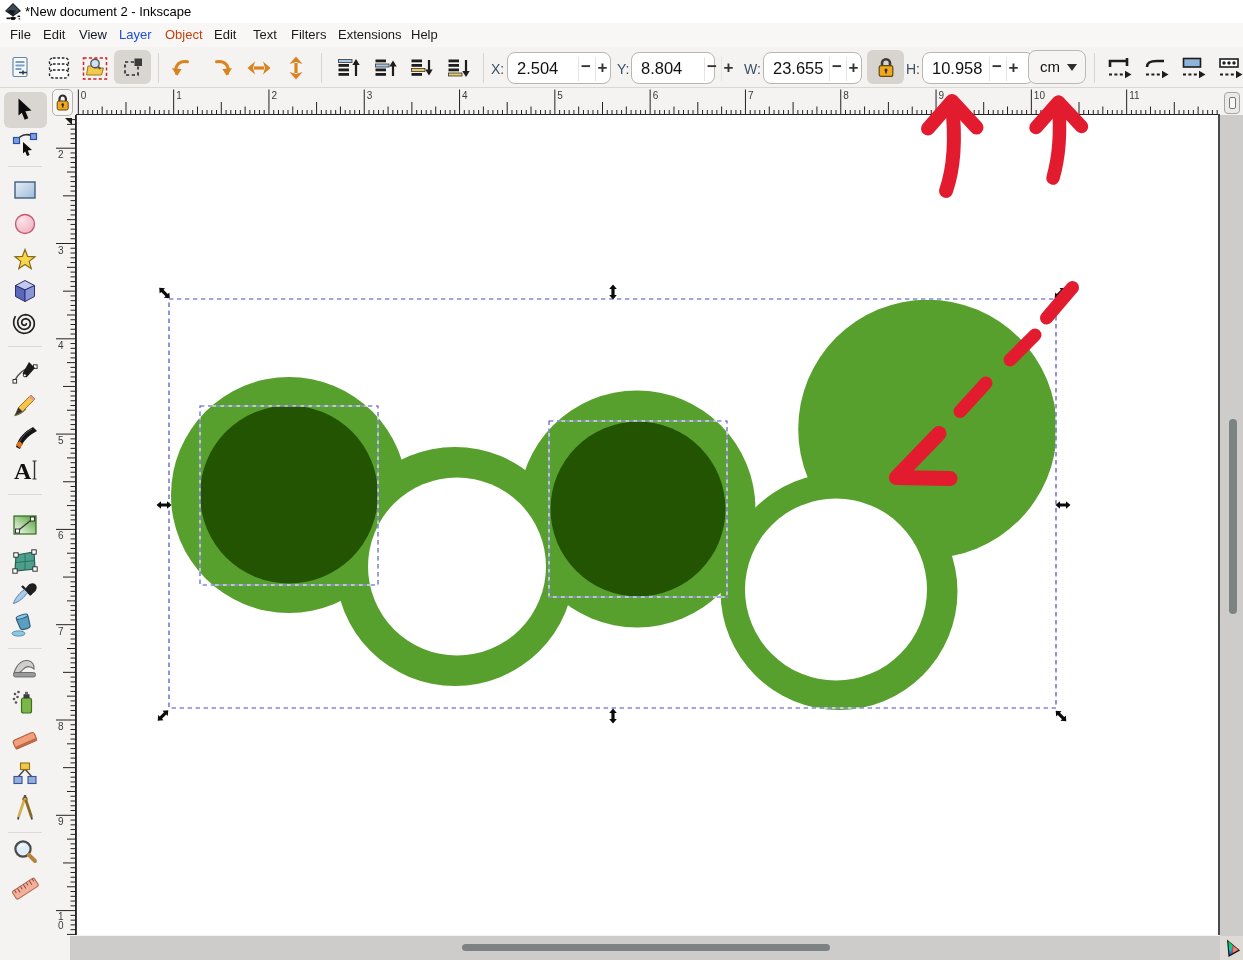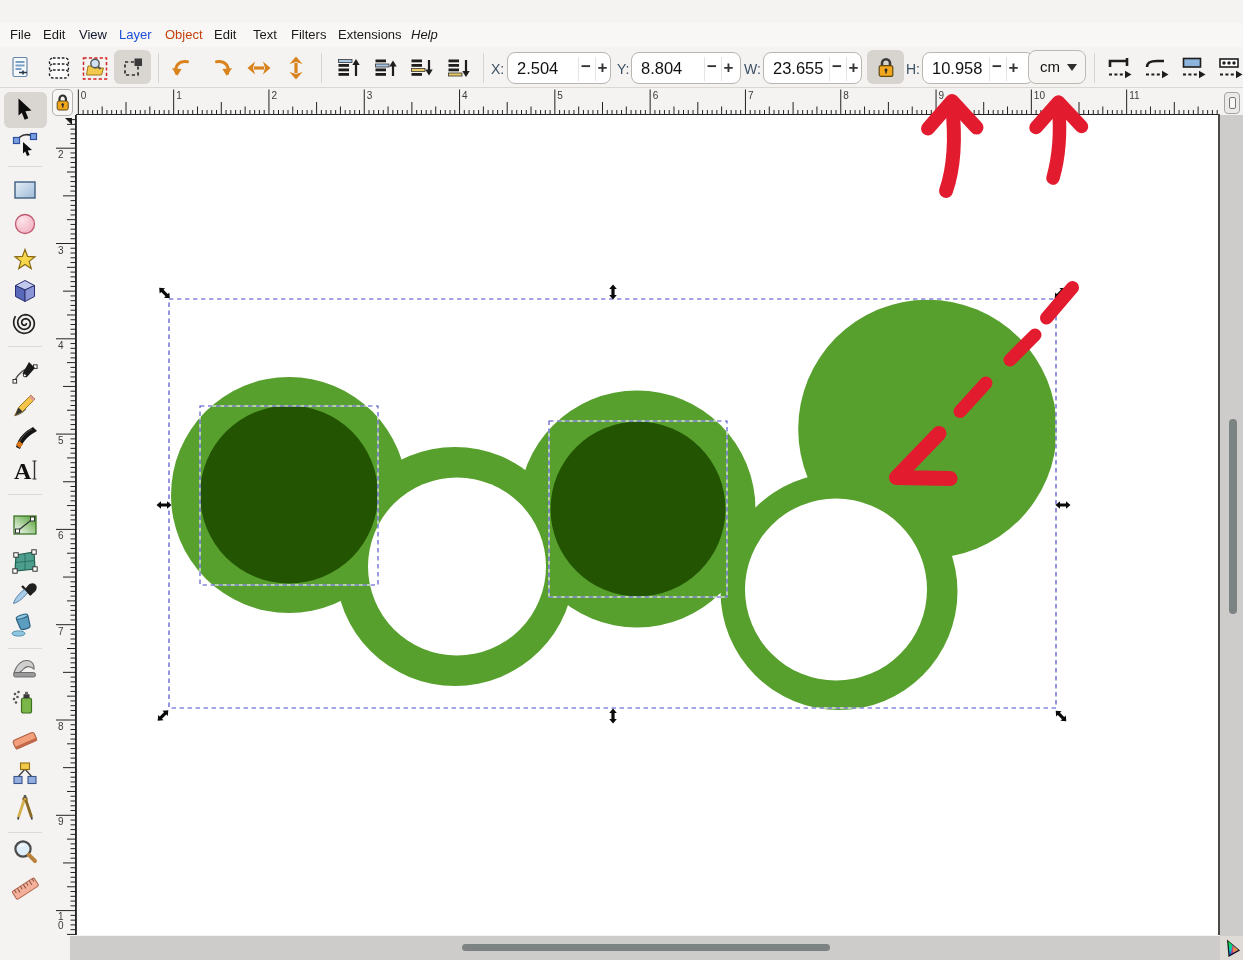--- a/index.html
+++ b/index.html
@@ -1,29 +1,41 @@
 <!DOCTYPE html>
 <html><head><meta charset="utf-8"><style>
 html,body{margin:0;padding:0;width:1243px;height:960px;overflow:hidden;
 font-family:"Liberation Sans",sans-serif;background:#f4f3f1;}
 *{box-sizing:border-box;}
 .abs{position:absolute;}
 </style></head><body>
 <div class="abs" style="left:0;top:0;width:1243px;height:960px;">
+<div style="position:absolute;left:0px;top:0px;width:1243px;height:23px;background:#ffffff;">
+      <div class="abs" style="left:4px;top:2px;"><svg width="18" height="18" viewBox="0 0 18 18" style="">
+          <path d="M9,1 L17,9 L9,14.5 L1,9 Z" fill="#14181c"></path>
+          <path d="M9,2.2 L15.6,8.8 L9,13 L2.4,8.8 Z" fill="#3c4a58"></path>
+          <path d="M5,8.5 C7,7 9,9.5 12,8 L9,13 L3.5,9.3 Z" fill="#14181c"></path>
+          <path d="M9,14.5 L12.5,15.8 L9,19.5 L5.5,15.8 Z" fill="#111"></path>
+          <rect x="2.5" y="15.5" width="3.4" height="1.7" fill="#111"></rect>
+          <rect x="13.5" y="13.6" width="2.6" height="1.5" fill="#111"></rect>
+          <rect x="14.6" y="16.3" width="1.6" height="1.2" fill="#222"></rect>
+        </svg></div>
+      <div class="abs" style="left:25px;top:4px;font-size:13px;color:#000;">*New document 2 - Inkscape</div>
+    </div>
     <div style="position:absolute;left:0px;top:23px;width:1243px;height:24px;background:#f8f7f6;">
       <div class="abs" style="left:10px;top:4px;font-size:13px;color:#1a1a1a;">File</div>
       <div class="abs" style="left:43px;top:4px;font-size:13px;color:#1a1a1a;">Edit</div>
       <div class="abs" style="left:79px;top:4px;font-size:13px;color:#0f172a;">View</div>
       <div class="abs" style="left:119px;top:4px;font-size:13px;color:#1d4ed8;">Layer</div>
       <div class="abs" style="left:165px;top:4px;font-size:13px;color:#c2410c;">Object</div>
       <div class="abs" style="left:214px;top:4px;font-size:13px;color:#1a1a1a;">Edit</div>
       <div class="abs" style="left:253px;top:4px;font-size:13px;color:#1a1a1a;">Text</div>
       <div class="abs" style="left:291px;top:4px;font-size:13px;color:#1a1a1a;">Filters</div>
       <div class="abs" style="left:338px;top:4px;font-size:13px;color:#1a1a1a;">Extensions</div>
-      <div class="abs" style="left:411px;top:4px;font-size:13px;color:#1a1a1a;font-style:italic;">Help</div>
+      <div class="abs" style="left:411px;top:4px;font-size:13px;color:#1a1a1a;">Help</div>
     </div>
     <div style="position:absolute;left:0px;top:47px;width:1243px;height:41px;background:#f4f3f1;border-bottom:1px solid #dbd7d3;">
       <div class="abs" style="left:6px;top:6px;"><svg width="30" height="30" viewBox="0 0 30 30" style="">
           <rect x="7" y="4.5" width="14" height="19" rx="1.5" fill="#f6f9fc" stroke="#6888a8" stroke-width="1.2"></rect>
           <rect x="9.5" y="8" width="9" height="2" fill="#7aa0c8"></rect>
           <rect x="9.5" y="11.5" width="9" height="2" fill="#7aa0c8"></rect>
           <rect x="9.5" y="15" width="6" height="2" fill="#7aa0c8"></rect>
           <path d="M13,19.5 h8 M17,17.5 v4" stroke="#2a3a4a" stroke-width="1.6"></path>
         </svg></div>
       <div class="abs" style="left:44px;top:6px;"><svg width="30" height="30" viewBox="0 0 30 30" style="">
@@ -98,21 +110,21 @@
       <div class="abs" style="left:483px;top:6px;width:1px;height:30px;background:#d8d4d0;"></div>
       <div class="abs" style="left:491px;top:14px;font-size:14px;color:#3c4f63;">X:</div>
       <div style="position:absolute;left:507px;top:5px;width:104px;height:32px;background:#fff;border:1px solid #b9b5b1;border-radius:8px;">
         <div class="abs" style="left:9px;top:6px;font-size:16.5px;color:#111;">2.504</div>
         <div class="abs" style="left:70px;top:4px;width:1px;height:24px;background:#e6e3e0;"></div>
         <div class="abs" style="left:87px;top:4px;width:1px;height:24px;background:#e6e3e0;"></div>
         <div class="abs" style="left:73px;top:4px;font-size:17px;font-weight:bold;color:#333;">−</div>
         <div class="abs" style="left:89.5px;top:4.5px;font-size:17px;font-weight:bold;color:#333;">+</div>
       </div>
       <div class="abs" style="left:617px;top:14px;font-size:14px;color:#3c4f63;">Y:</div>
-      <div style="position:absolute;left:631px;top:5px;width:110px;height:32px;background:#fff;border:1px solid #b9b5b1;border-radius:8px;">
+      <div style="position:absolute;left:631px;top:5px;width:84px;height:32px;background:#fff;border:1px solid #b9b5b1;border-radius:8px;">
         <div class="abs" style="left:9px;top:6px;font-size:16.5px;color:#111;">8.804</div>
         <div class="abs" style="left:72px;top:4px;width:1px;height:24px;background:#e6e3e0;"></div>
         <div class="abs" style="left:89px;top:4px;width:1px;height:24px;background:#e6e3e0;"></div>
         <div class="abs" style="left:75px;top:4px;font-size:17px;font-weight:bold;color:#333;">−</div>
         <div class="abs" style="left:91.5px;top:4.5px;font-size:17px;font-weight:bold;color:#333;">+</div>
       </div>
       <div class="abs" style="left:744px;top:14px;font-size:14px;color:#3c4f63;">W:</div>
       <div style="position:absolute;left:763px;top:5px;width:99px;height:32px;background:#fff;border:1px solid #b9b5b1;border-radius:8px;">
         <div class="abs" style="left:9px;top:6px;font-size:16.5px;color:#111;">23.655</div>
         <div class="abs" style="left:65px;top:4px;width:1px;height:24px;background:#e6e3e0;"></div>

